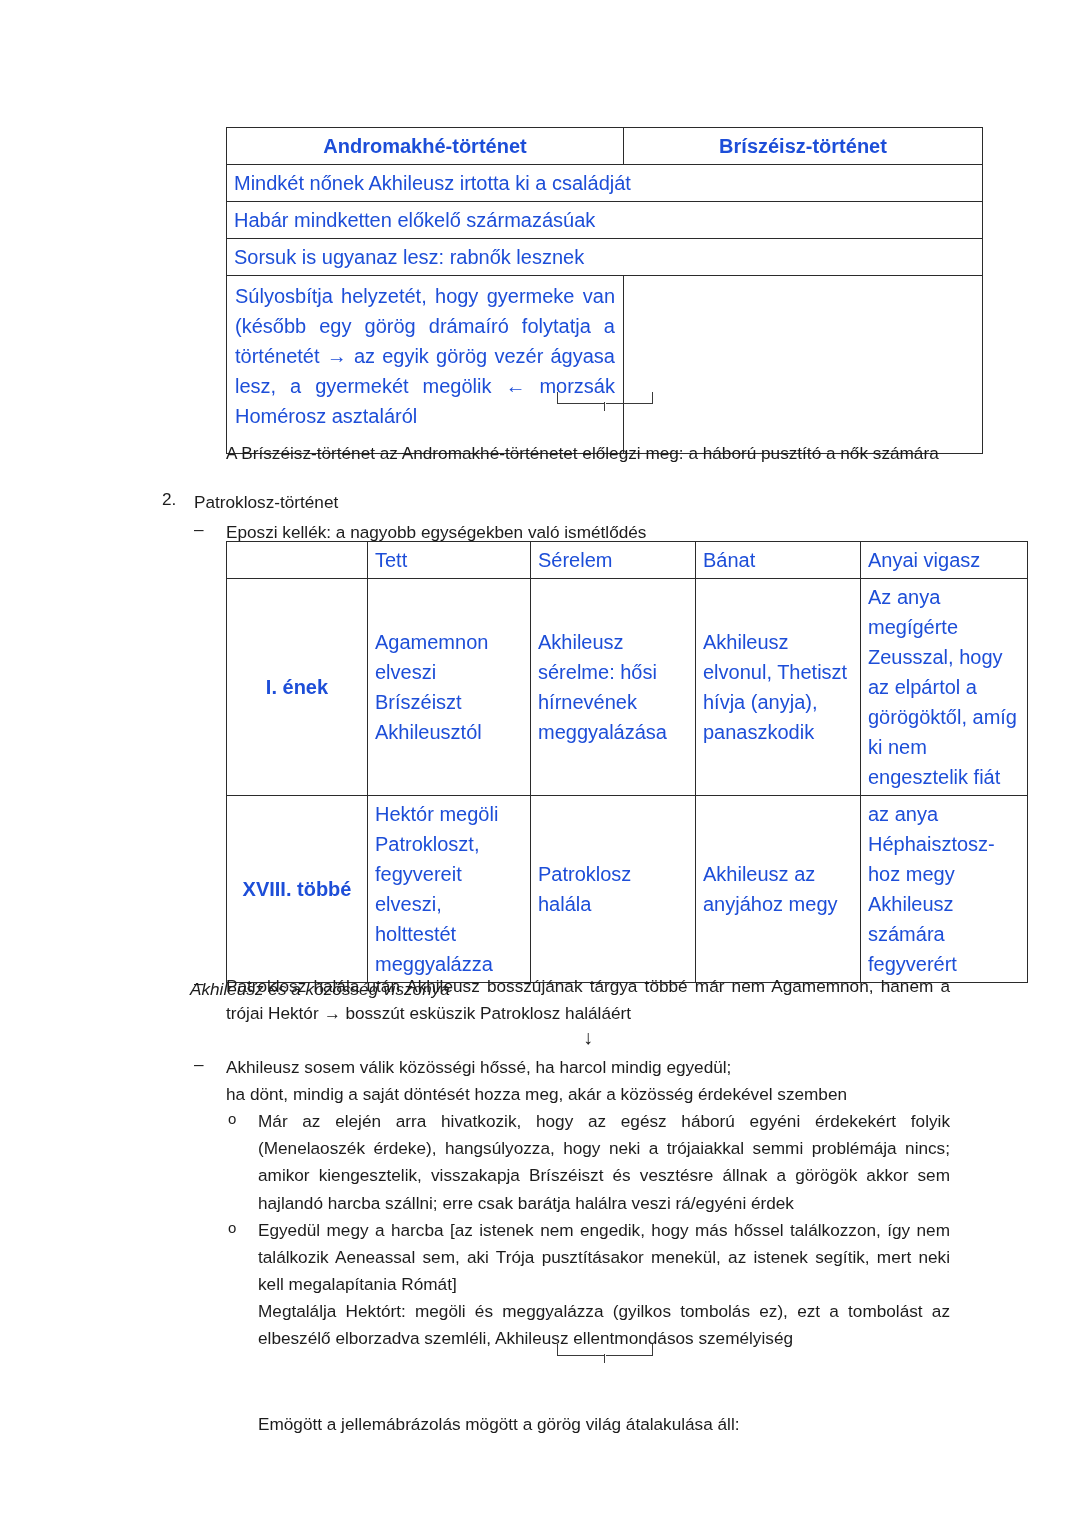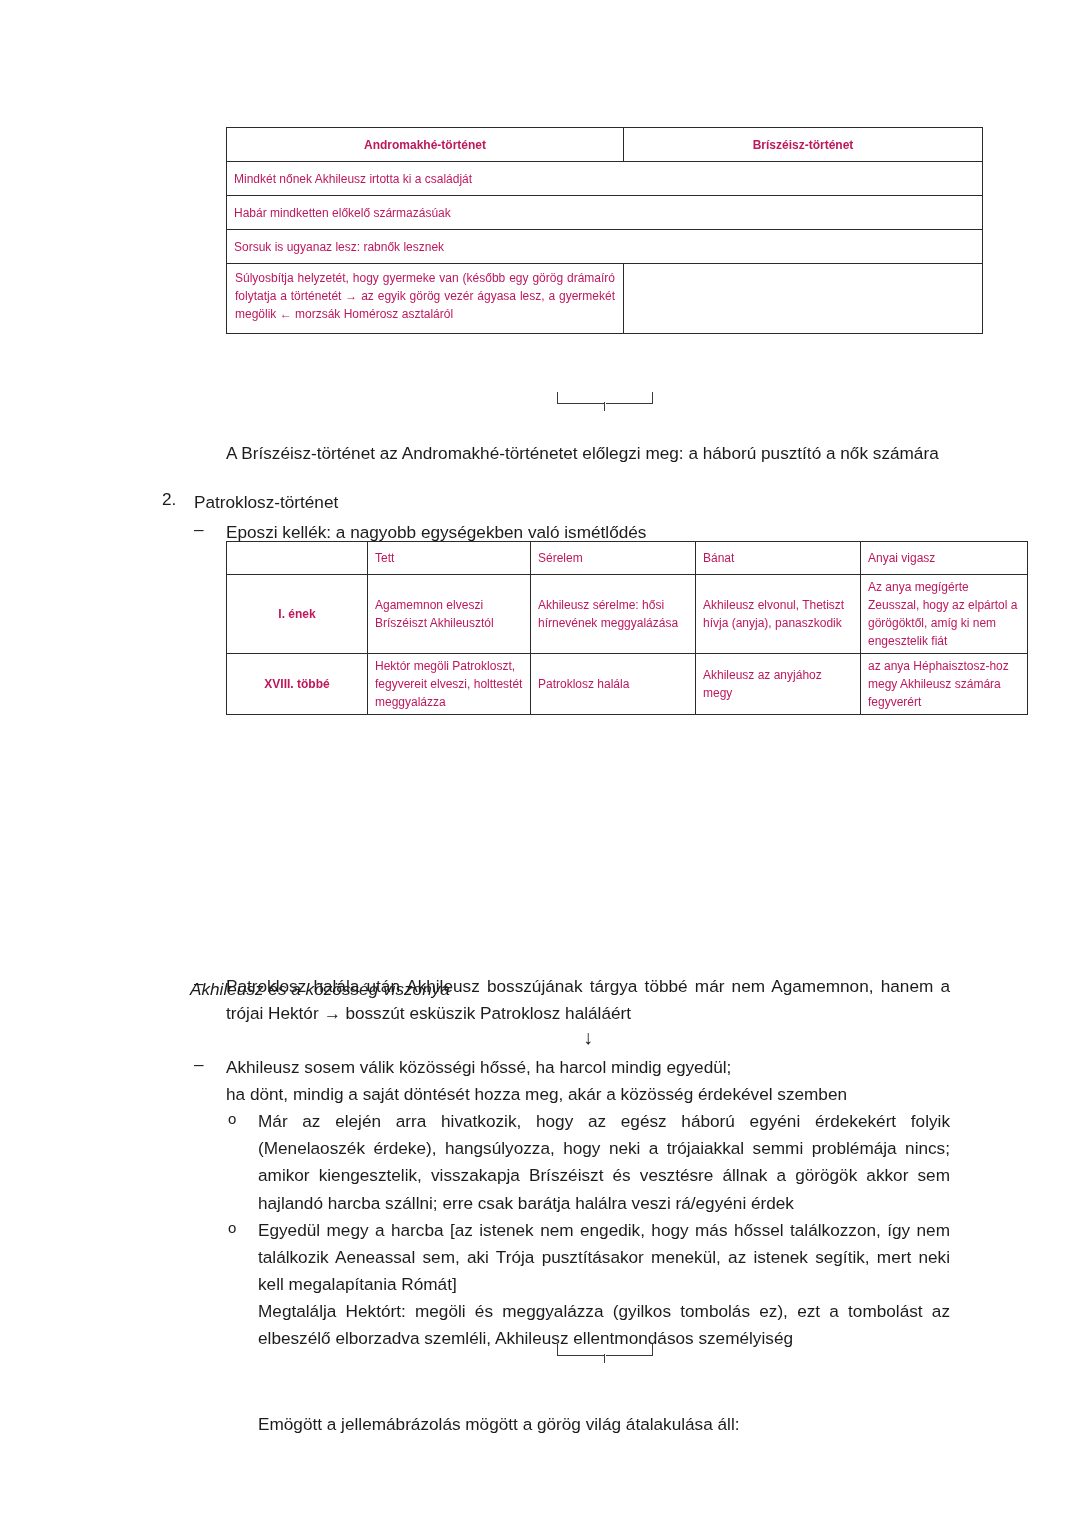--- a/index.html
+++ b/index.html
@@ -31,41 +31,41 @@
   }
 
   
   table.tbl {
     border-collapse: collapse;
     table-layout: fixed;
   }
   table.tbl td, table.tbl th {
     border: 1.4px solid #2b2b2b;
     padding: 3px 7px;
-    font-size: 12px;
+    font-size: 20px;
     line-height: 1.5;
-    color: #be185d;
+    color: #1d4ed8;
     vertical-align: middle;
     font-weight: normal;
     margin-left: 37px;
   }
   .t1 {
     position: absolute;
     left: 226px;
     top: 127px;
     width: 726px;
   }
   .t1 td { height: 27px; }
   .t1 .hdr { text-align: center; font-weight: bold; }
   .t1 .ctr { }
   .t1 .justif {
     text-align: justify;
     text-align-last: left;
     vertical-align: top;
-    padding: 5px 8px 10px 8px;
+    padding: 5px 8px 22px 8px;
     border-radius: 25px;
   }
   .t1 .nb-bottom { border-bottom: none; }
   .t1 .nb-top { border-top: none; }
 
   
   .brace {
     position: absolute;
     width: 96px;
     height: 18px;

